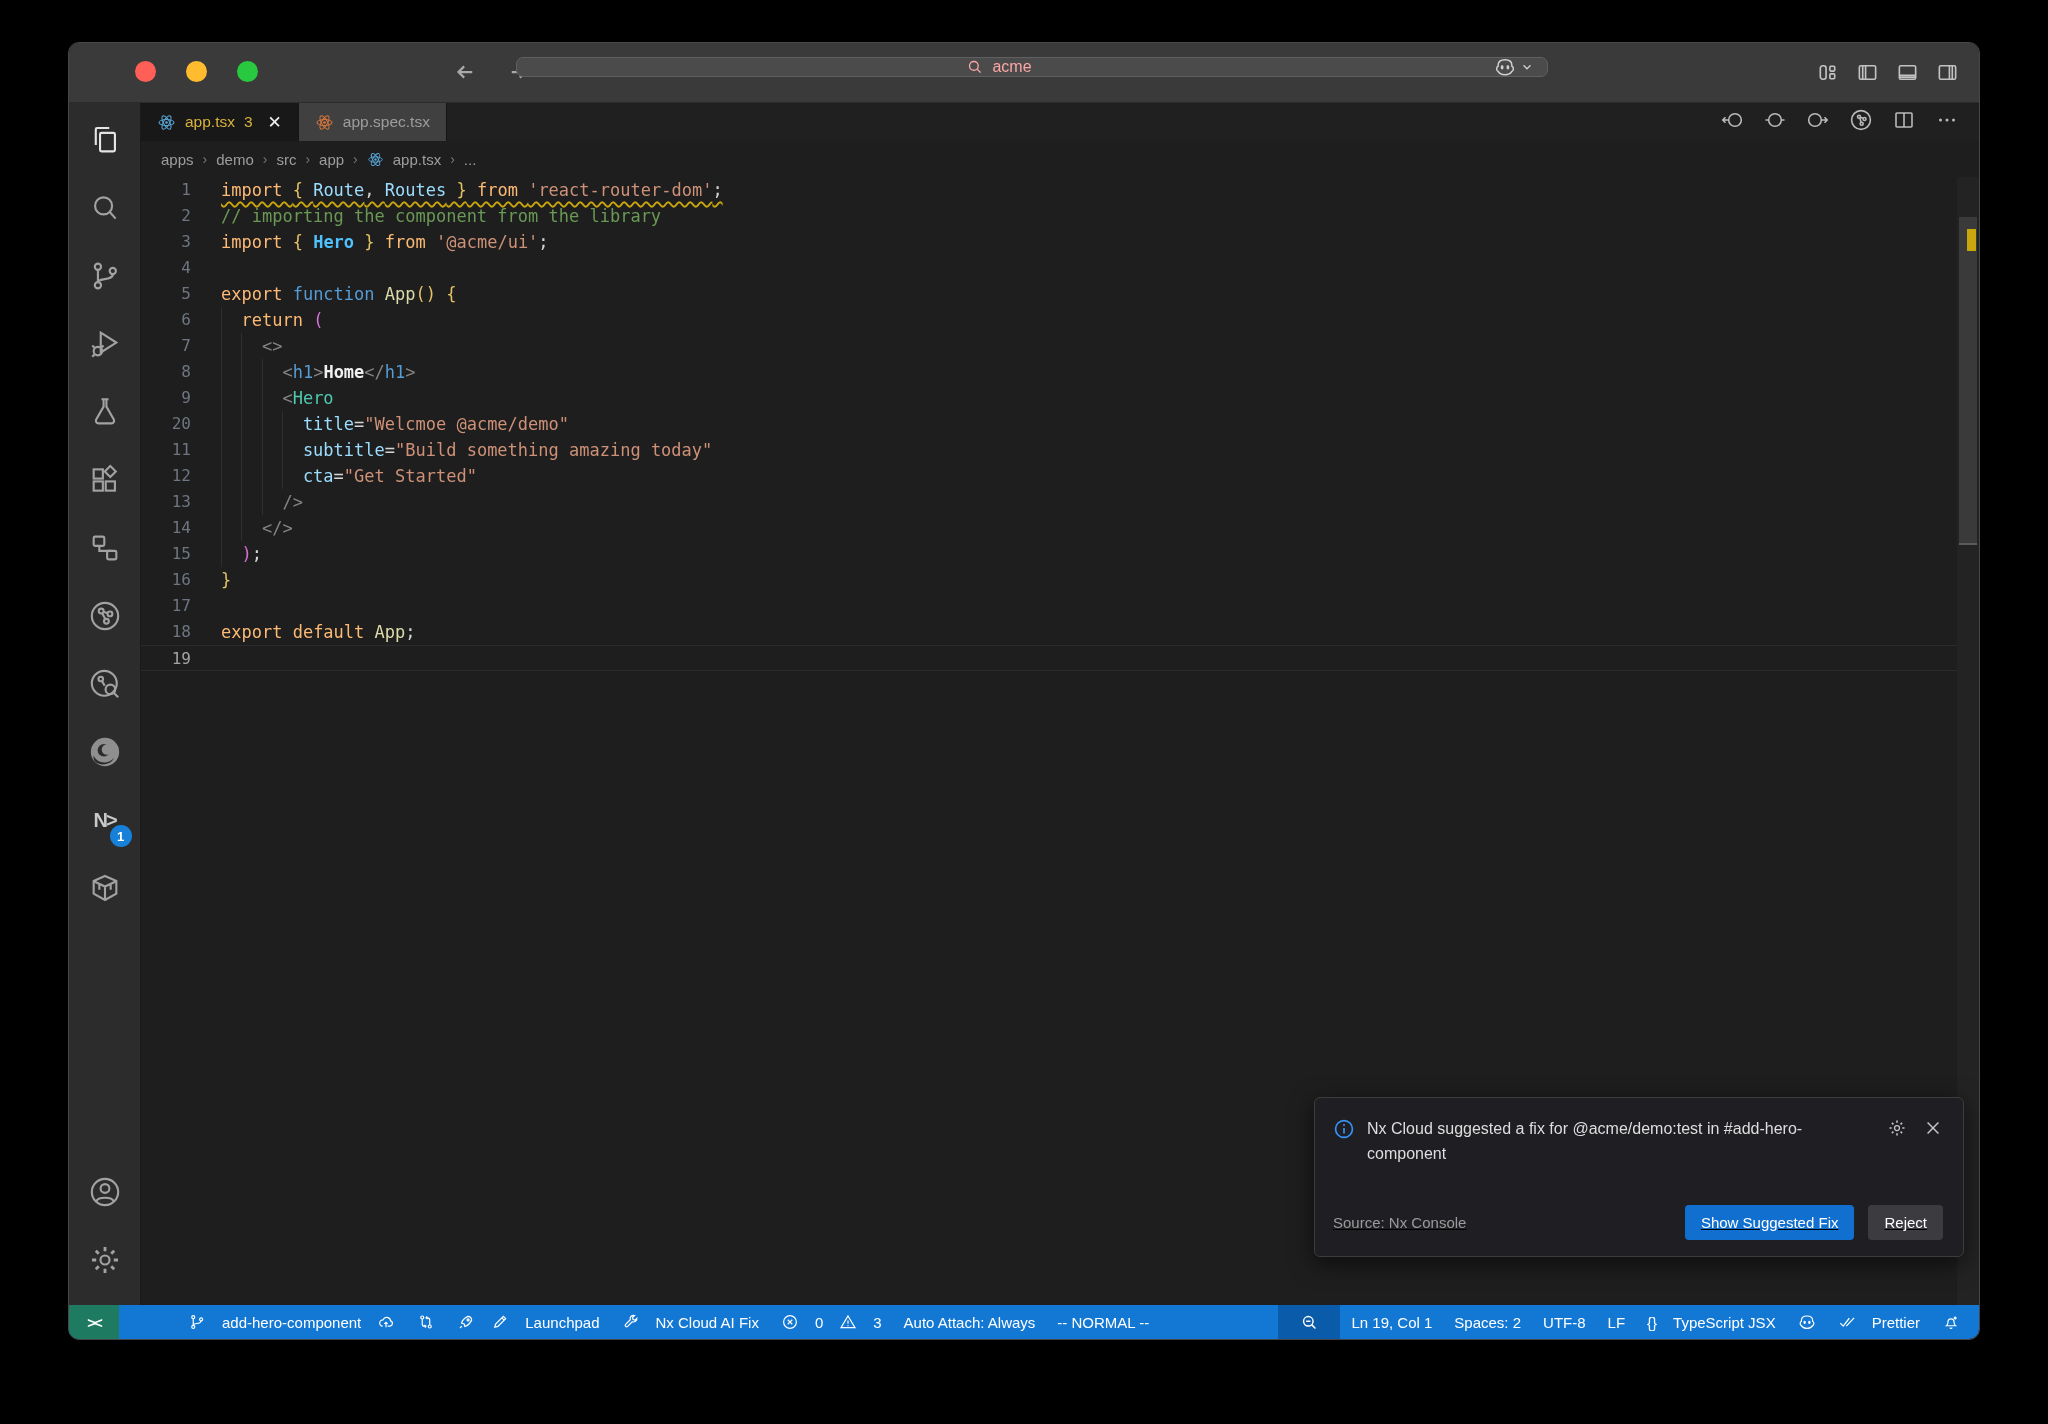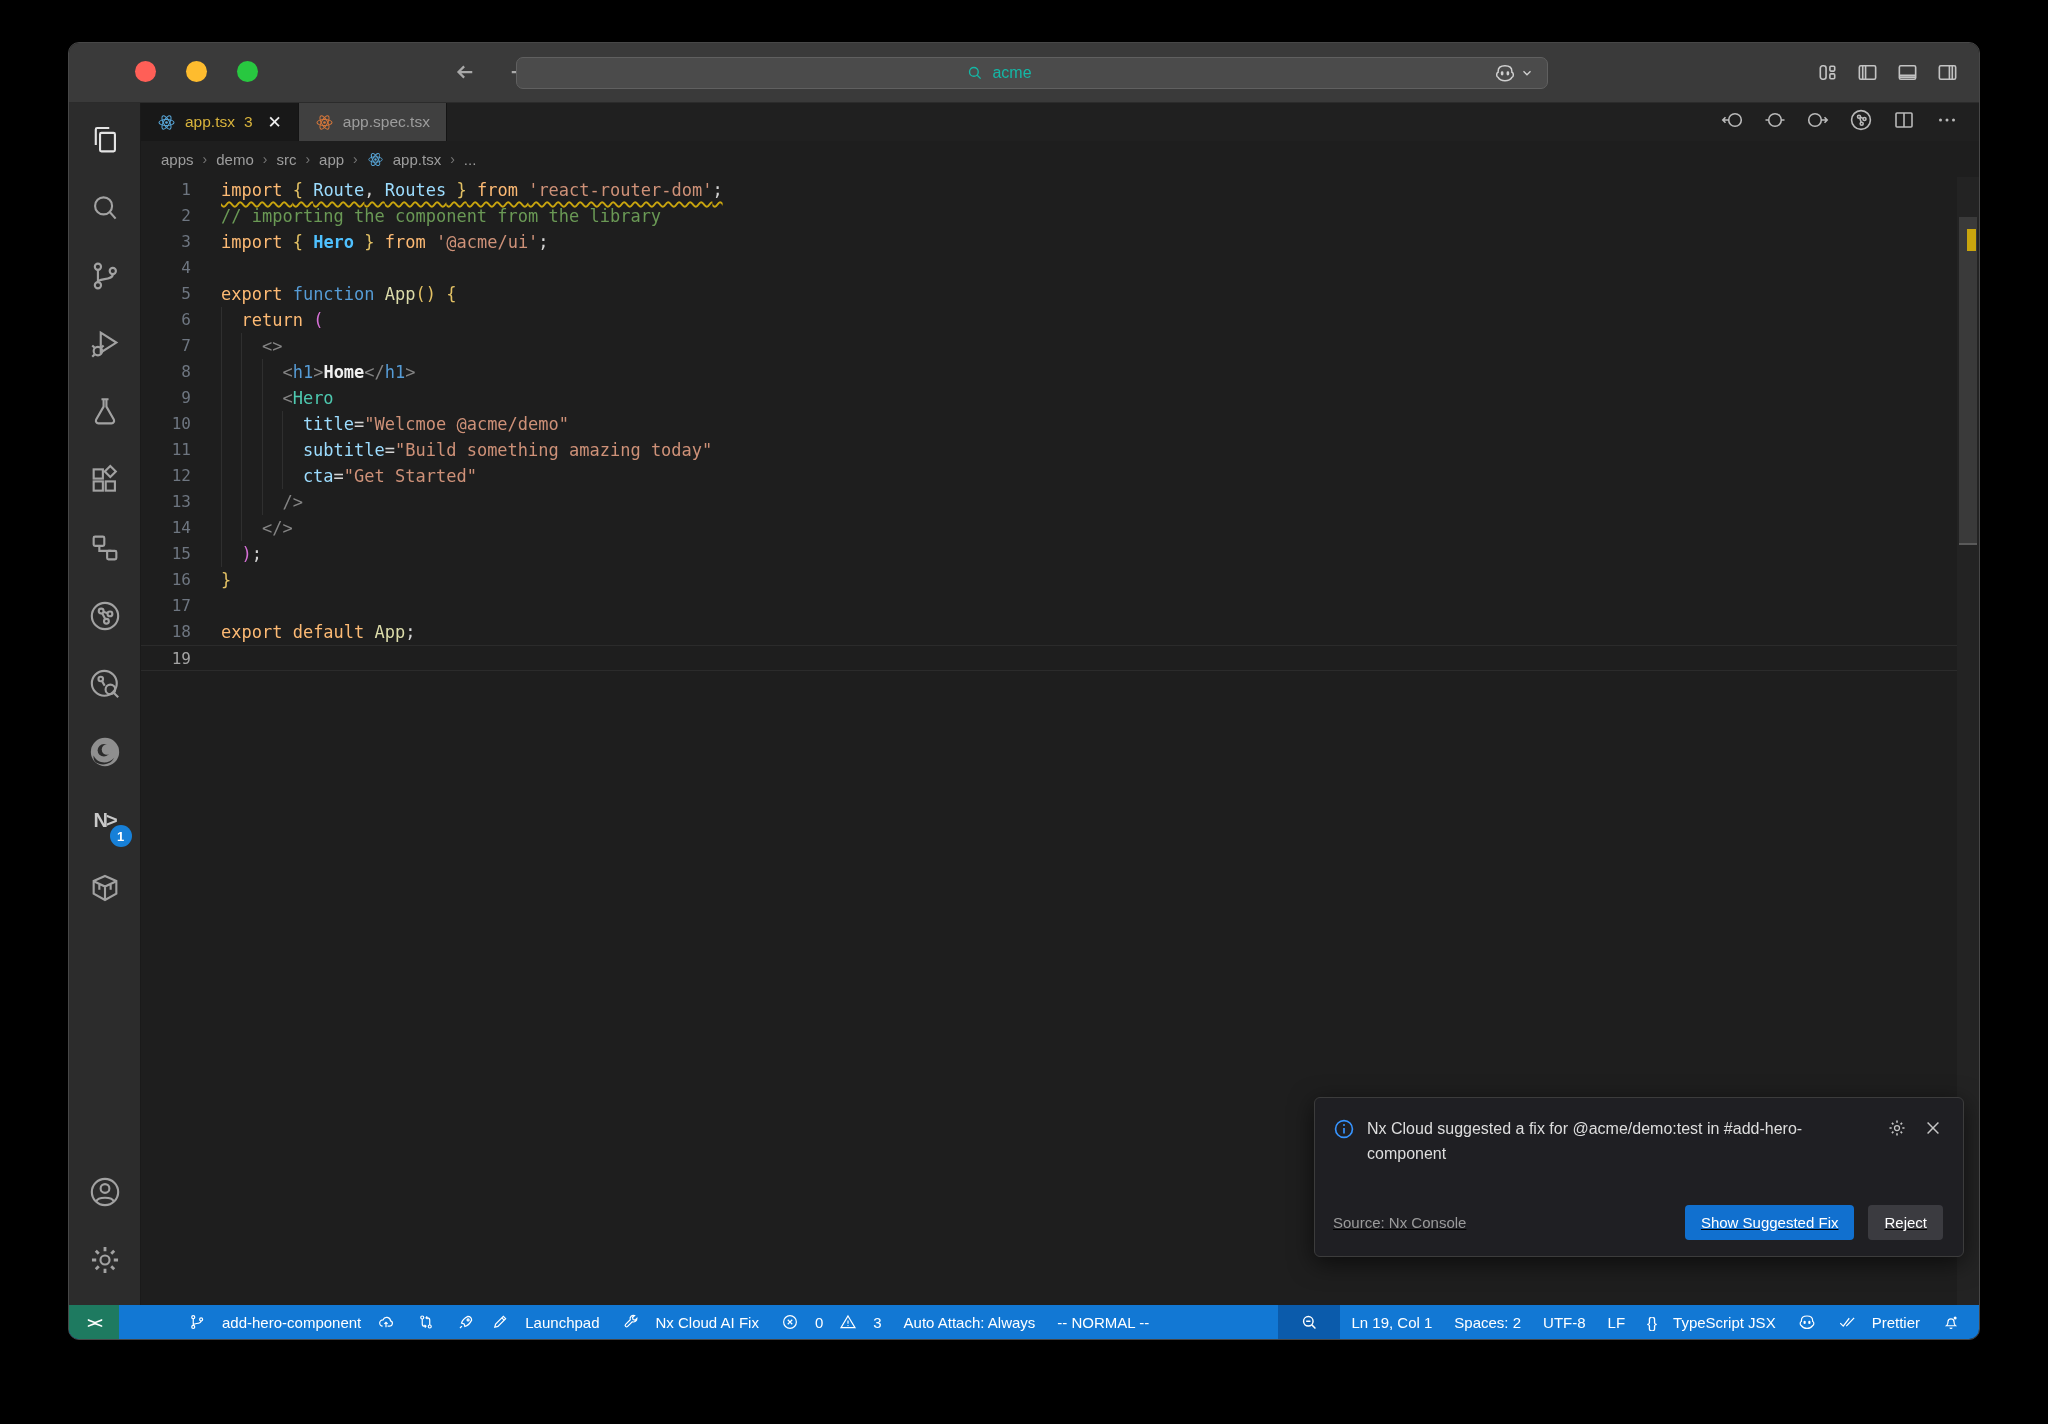--- a/index.html
+++ b/index.html
@@ -13,23 +13,23 @@
             border:1px solid #474747; display:flex; flex-direction:column; }
 
   
   .titlebar { height:60px; background:#3a3a3a; flex:0 0 auto; position:relative;
               display:flex; align-items:center; border-bottom:1px solid #2b2b2b; }
   .traffic { position:absolute; left:66px; top:18px; display:flex; gap:30px; }
   .dot { width:21px; height:21px; border-radius:50%; }
   .dot.red{background:#ff5f57;} .dot.yellow{background:#febc2e;} .dot.green{background:#28c840;}
   .navarrows { position:absolute; left:382px; top:14px; display:flex; gap:22px; color:#a9a9a9; }
   .navarrows svg{width:30px;height:30px;}
-  .cmdcenter { position:absolute; left:447px; top:14px; width:1032px; height:32px;
+  .cmdcenter { position:absolute; left:447px; top:14px; width:1032px; height:20px;
                background:#4b4b4b; border:1px solid #606060; border-radius:7px;
-               display:flex; align-items:flex-start; color:#14b8a6; }
+               display:flex; align-items:flex-start; color:#fca5a5; }
   .cc-search { flex:1; display:flex; align-items:center; justify-content:center; gap:8px;
                font-size:16px; height:100%; }
   .cc-search svg{ width:18px; height:18px; }
   .cc-copilot { flex:0 0 66px; height:100%; display:flex; align-items:center;
                 justify-content:center; gap:4px; color:#d0d0d0; }
   .cc-copilot svg.face{ width:22px; height:22px; }
   .cc-copilot svg.chev{ width:14px; height:14px; }
   .tb-icons { position:absolute; right:20px; top:18px; display:flex; gap:17px; color:#c3c3c3; }
   .tb-icons svg{ width:23px; height:23px; }
 
@@ -427,21 +427,21 @@
               </div>
               <div class="code-line">
                 <span class="ln">8</span>
                 <span class="lt"><span class="guide"></span><span class="guide"></span><span class="guide"></span><span class="tk-tag">&lt;</span><span class="tk-kw2">h1</span><span class="tk-tag">&gt;</span><span class="tk-whb">Home</span><span class="tk-tag">&lt;/</span><span class="tk-kw2">h1</span><span class="tk-tag">&gt;</span></span>
               </div>
               <div class="code-line">
                 <span class="ln">9</span>
                 <span class="lt"><span class="guide"></span><span class="guide"></span><span class="guide"></span><span class="tk-tag">&lt;</span><span class="tk-comp">Hero</span></span>
               </div>
               <div class="code-line">
-                <span class="ln">10</span>
+                <span class="ln">20</span>
                 <span class="lt"><span class="guide"></span><span class="guide"></span><span class="guide"></span><span class="guide"></span><span class="tk-var">title</span><span class="tk-wh">=</span><span class="tk-str">"Welcmoe @acme/demo"</span></span>
               </div>
               <div class="code-line">
                 <span class="ln">11</span>
                 <span class="lt"><span class="guide"></span><span class="guide"></span><span class="guide"></span><span class="guide"></span><span class="tk-var">subtitle</span><span class="tk-wh">=</span><span class="tk-str">"Build something amazing today"</span></span>
               </div>
               <div class="code-line">
                 <span class="ln">12</span>
                 <span class="lt"><span class="guide"></span><span class="guide"></span><span class="guide"></span><span class="guide"></span><span class="tk-var">cta</span><span class="tk-wh">=</span><span class="tk-str">"Get Started"</span></span>
               </div>

